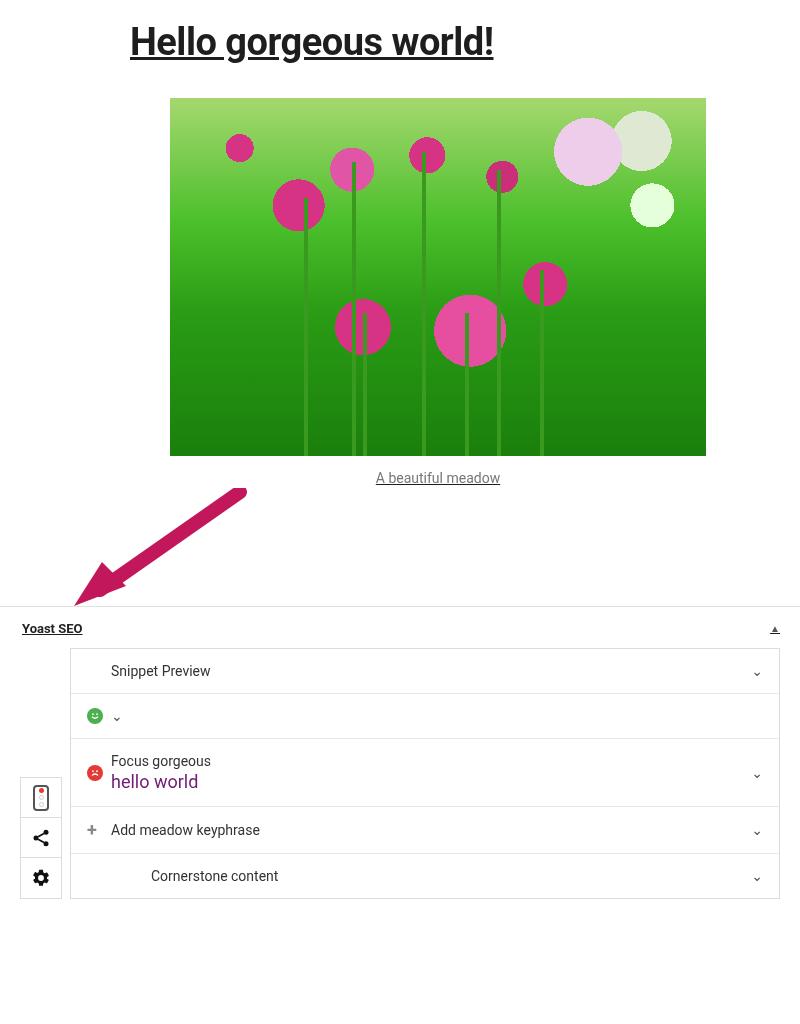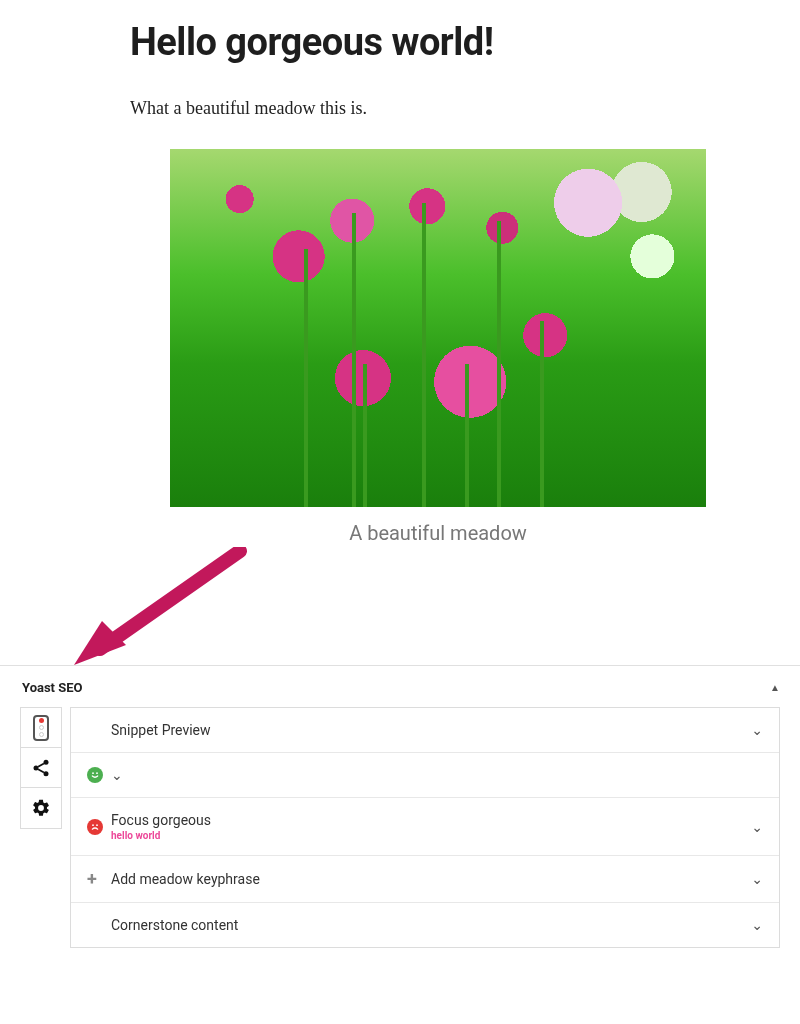--- a/index.html
+++ b/index.html
@@ -8,20 +8,21 @@
     background: #ffffff;
     width: 800px;
     height: 1024px;
     overflow: hidden;
     color: #1e1e1e;
   }
 
   
   .editor-content {
     padding: 20px 54px 10px 130px;
+    text-decoration: underline;
   }
   .post-title {
     font-size: 38px;
     font-weight: 700;
     color: #1e1e1e;
     margin-bottom: 34px;
     letter-spacing: -0.5px;
   }
   .post-body {
     font-family: Georgia, "Times New Roman", serif;
@@ -51,21 +52,21 @@
       radial-gradient(circle at 90% 30%, #e4ffda 0 22px, transparent 22px),
       linear-gradient(180deg, #a5d86f 0%, #4bbf2b 35%, #2a9c15 60%, #1a7f0c 100%);
   }
   .meadow-img .stem {
     position: absolute;
     width: 4px;
     background: #3a9a1f;
     bottom: 0;
   }
   .img-caption {
-    font-size: 20px;
+    font-size: 14px;
     color: #777;
   }
 
   
   .arrow-wrap {
     position: relative;
     height: 110px;
   }
   .arrow-svg {
     position: absolute;
@@ -77,35 +78,36 @@
   .metabox {
     border-top: 1px solid #e0e0e0;
     padding: 0 20px 16px 20px;
   }
   .metabox-header {
     display: flex;
     align-items: center;
     justify-content: space-between;
     padding: 14px 0 12px 2px;
     cursor: pointer;
+    text-decoration: underline;
   }
   .metabox-title {
     font-size: 13px;
     font-weight: 700;
     color: #222;
   }
   .metabox-caret {
     font-size: 10px;
     color: #555;
   }
 
   .panel-wrap {
     display: flex;
     gap: 8px;
-    align-items: flex-start;
+    align-items: flex-end;
   }
 
   .tab-rail {
     display: flex;
     flex-direction: column;
     border: 1px solid #dcdcdc;
     background: #fff;
   }
   .tab-rail .tab {
     width: 40px;
@@ -147,33 +149,32 @@
   }
   .panel-row {
     display: flex;
     align-items: center;
     padding: 14px 16px;
     border-bottom: 1px solid #e8e8e8;
     cursor: pointer;
     font-size: 14px;
     color: #333;
   }
-  .panel-row:last-child { border-bottom: none; }
+  .panel-row:last-child { border-bottom: none; gap: 40px; }
   .panel-row .lead {
     width: 24px;
     display: flex;
     align-items: center;
     justify-content: flex-start;
   }
   .panel-row .txt { flex: 1; }
   .panel-row .sub {
-    font-size: 10px;
-    color: #ec4899;
+    font-size: 18px;
+    color: #701a75;
     margin-top: 2px;
-    font-weight: bold;
   }
   .panel-row .chev {
     color: #555;
     font-size: 14px;
   }
   .face {
     width: 16px; height: 16px; border-radius: 50%;
     display: flex; align-items: center; justify-content: center;
     color: #fff; font-size: 10px; font-weight: bold;
   }
@@ -181,21 +182,20 @@
   .face.bad { background: #e53935; }
   .plus { color: #888; font-size: 18px; font-weight: bold; line-height: 1; }
 </style>
 </head>
 <body>
 
 <div class="editor-content">
 
   <h1 class="post-title">Hello gorgeous world!</h1>
 
-  <p class="post-body">What a beautiful meadow this is.</p>
 
   <figure class="image-block">
     <div class="meadow-img">
       <div class="stem" style="left:36%; height:40%"></div>
       <div class="stem" style="left:55%; height:40%"></div>
       <div class="stem" style="left:69%; height:52%"></div>
       <div class="stem" style="left:25%; height:72%"></div>
       <div class="stem" style="left:34%; height:82%"></div>
       <div class="stem" style="left:47%; height:85%"></div>
       <div class="stem" style="left:61%; height:80%"></div>

